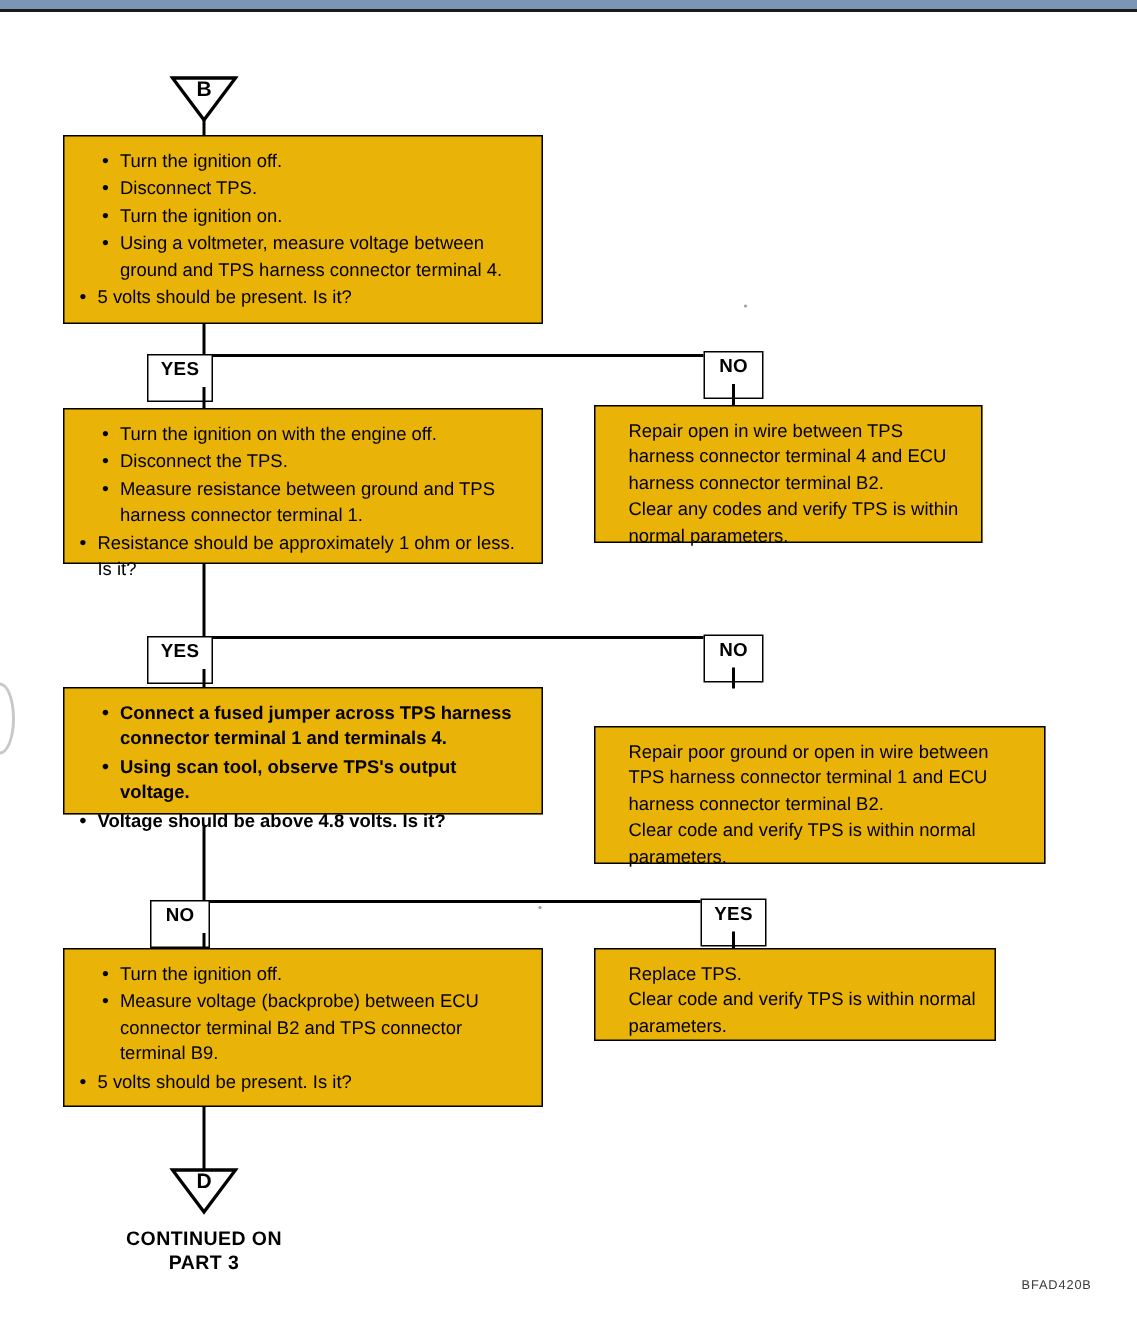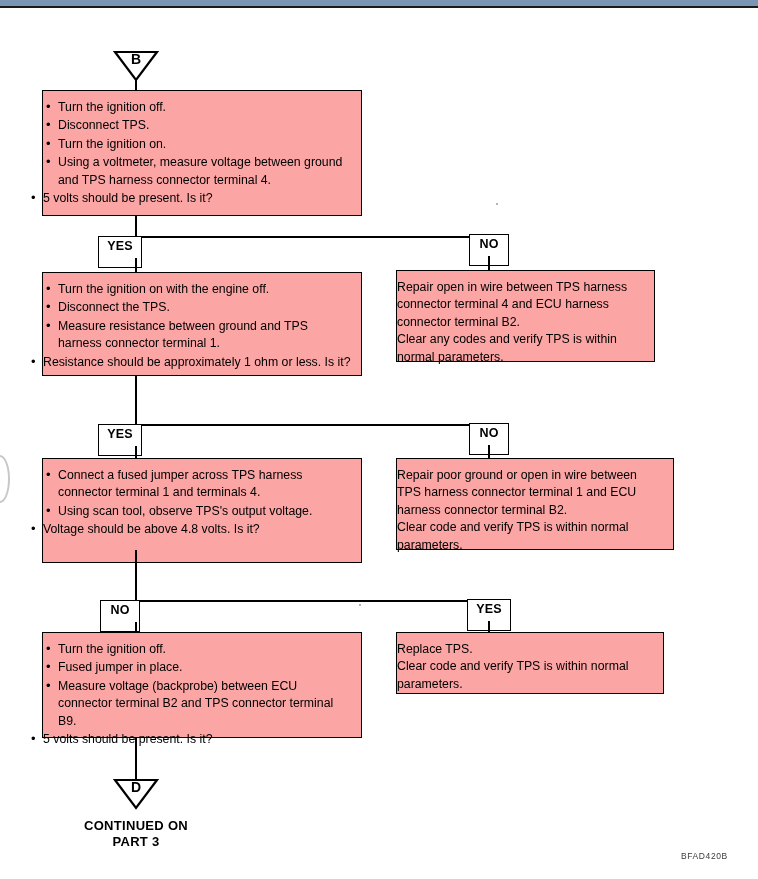--- a/index.html
+++ b/index.html
@@ -61,23 +61,23 @@
     width: 46px;
     text-align: center;
     font-size: 14px;
     font-weight: bold;
     font-family: "Liberation Sans", sans-serif;
   }
   
   .box {
     position: absolute;
     border: 1.6px solid #000;
-    background: #fca5a5;
+    background: #eab308;
     box-sizing: border-box;
-    padding: 8px 10px 8px 0;
+    padding: 8px 10px 8px 22px;
     font-size: 12.3px;
     line-height: 1.42;
   }
   .box ul {
     margin: 0;
     padding: 0 0 0 15px;
     list-style: none;
   }
   .box li {
     position: relative;
@@ -200,47 +200,46 @@
   <div class="vline" style="left:135px; top:376px; height:50px;"></div>
   <div class="hline" style="left:135px; top:424px; width:355px;"></div>
   <div class="vline" style="left:488px; top:424px; height:12px;"></div>
 
   <div class="ynlabel" style="left:98px; top:424px; width:44px;">YES</div>
   <div class="ynlabel" style="left:469px; top:423px; width:40px;">NO</div>
 
   <div class="vline" style="left:135px; top:446px; height:16px;"></div>
   <div class="vline" style="left:488px; top:445px; height:14px;"></div>
 
-  <div class="box" style="left:42px; top:458px; width:320px; height:105px;">
+  <div class="box" style="left:42px; top:458px; width:320px; height:85px;font-weight:bold;">
     <ul>
       <li>Connect a fused jumper across TPS harness connector terminal 1 and terminals 4.</li>
       <li>Using scan tool, observe TPS's output voltage.</li>
       <li class="tail">Voltage should be above 4.8 volts. Is it?</li>
     </ul>
   </div>
 
-  <div class="box" style="left:396px; top:458px; width:278px; height:92px;">
+  <div class="box" style="left:396px; top:484px; width:301px; height:92px;">
     <p>Repair poor ground or open in wire between TPS harness connector terminal 1 and ECU harness connector terminal B2.</p>
     <p>Clear code and verify TPS is within normal parameters.</p>
   </div>
 
   <div class="vline" style="left:135px; top:550px; height:52px;"></div>
   <div class="hline" style="left:135px; top:600px; width:355px;"></div>
   <div class="vline" style="left:488px; top:600px; height:12px;"></div>
 
   <div class="ynlabel" style="left:100px; top:600px; width:40px;">NO</div>
   <div class="ynlabel" style="left:467px; top:599px; width:44px;">YES</div>
 
   <div class="vline" style="left:135px; top:622px; height:14px;"></div>
   <div class="vline" style="left:488px; top:621px; height:14px;"></div>
 
   <div class="box" style="left:42px; top:632px; width:320px; height:106px;">
     <ul>
       <li>Turn the ignition off.</li>
-      <li>Fused jumper in place.</li>
       <li>Measure voltage (backprobe) between ECU connector terminal B2 and TPS connector terminal B9.</li>
       <li class="tail">5 volts should be present. Is it?</li>
     </ul>
   </div>
 
   <div class="box" style="left:396px; top:632px; width:268px; height:62px;">
     <p>Replace TPS.</p>
     <p>Clear code and verify TPS is within normal parameters.</p>
   </div>
 

